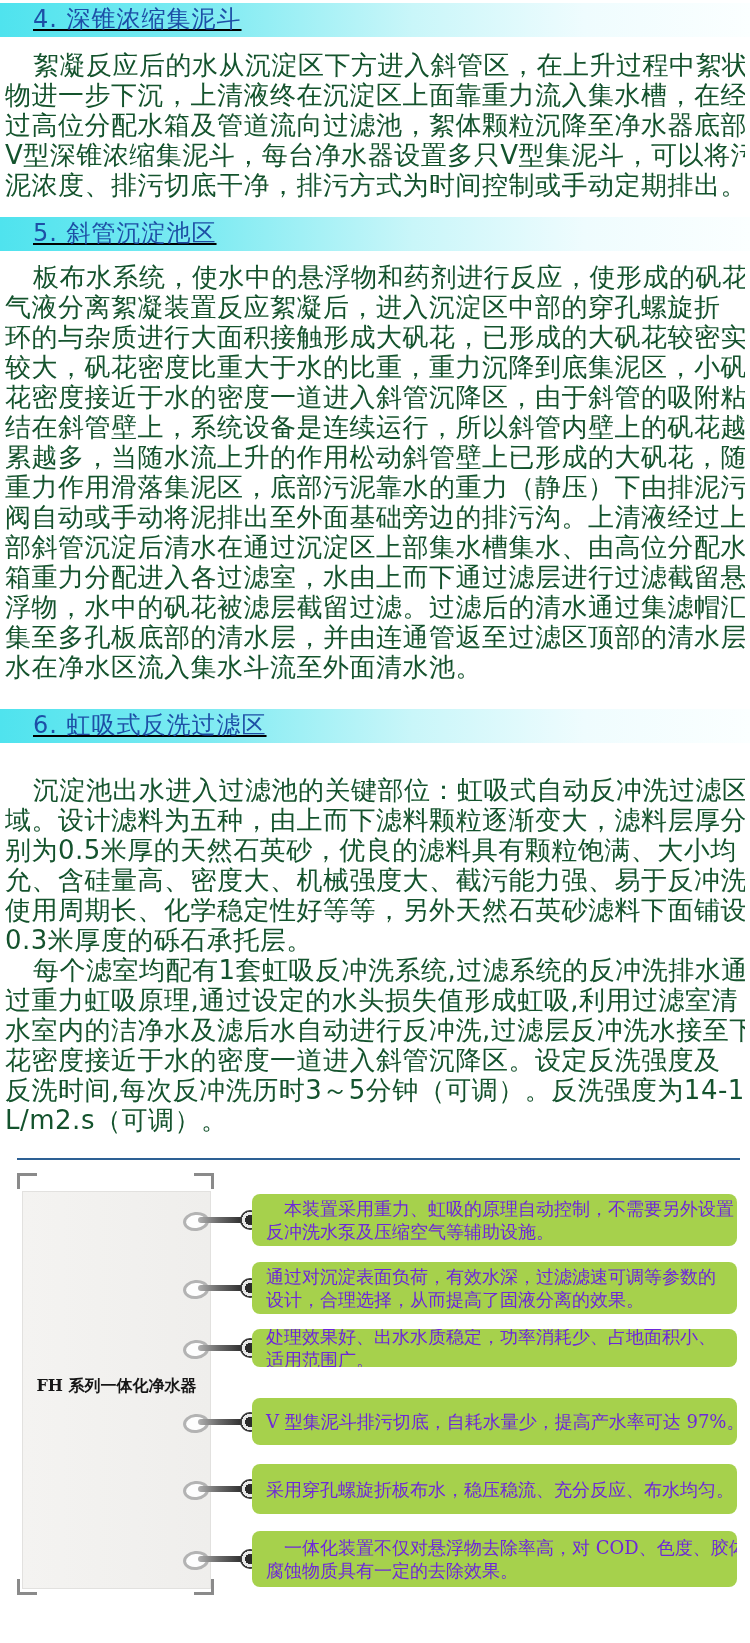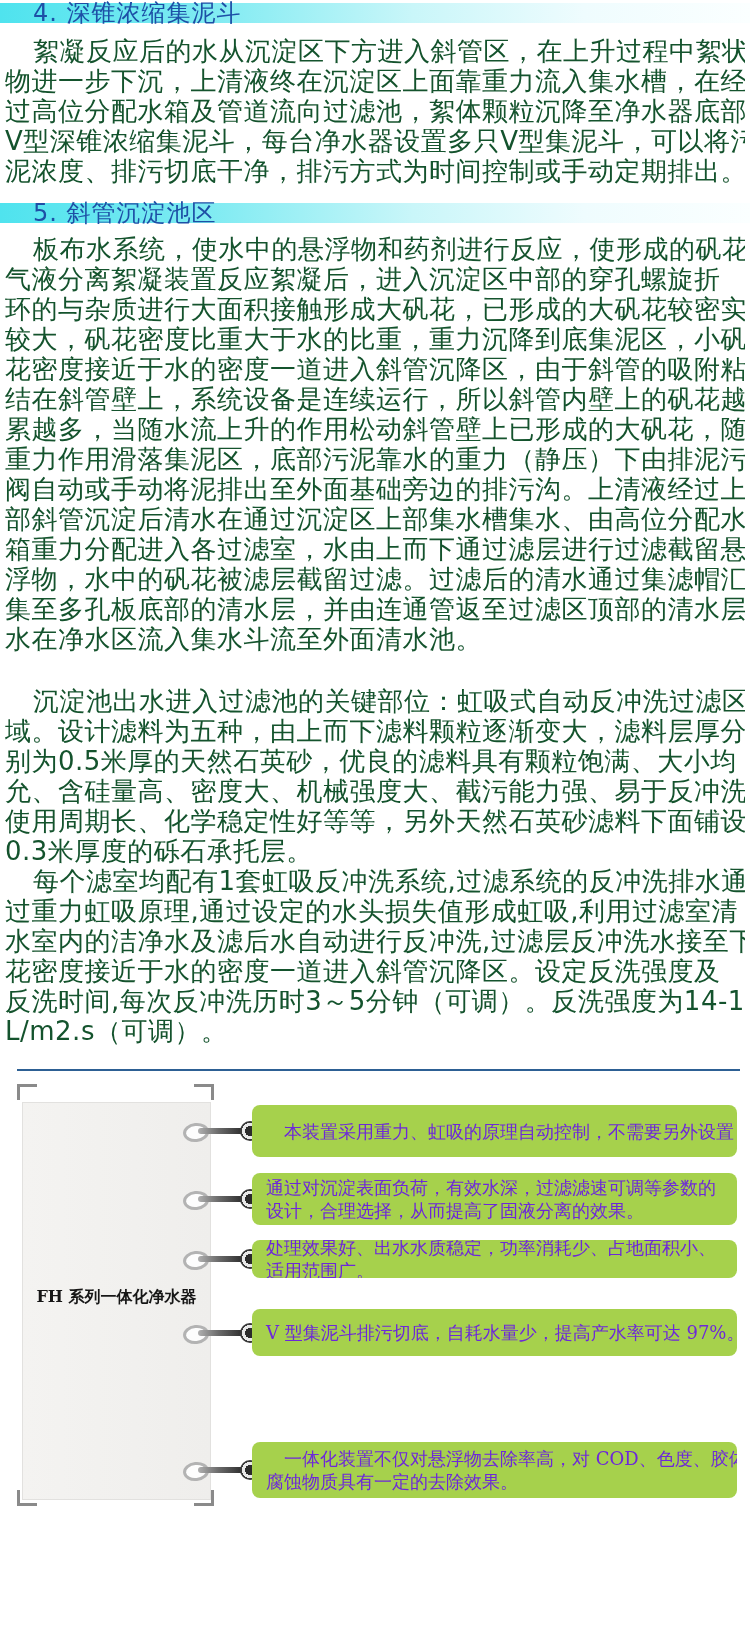--- a/index.html
+++ b/index.html
@@ -2,23 +2,23 @@
 <html><head>
 <meta charset="utf-8">
 <style>
   html,body{margin:0;padding:0;background:#ffffff;}
   .page{
     position:relative;width:750px;height:1643px;overflow:hidden;background:#ffffff;
     font-family:"DejaVu Sans",sans-serif;
   }
   
   .secbar{
-    height:20px;width:750px;
+    height:34px;width:750px;
     background:linear-gradient(to right,#4fe3ee 0%,#7febf2 28%,#c9f6f9 55%,#effcfe 78%,#fbffff 100%);
-    display:flex;align-items:center;
+    display:flex;text-decoration:underline;
   }
   .secbar span{
     padding-left:33px;font-size:24px;color:#1d4fa6;letter-spacing:1px;white-space:pre;
   }
   #bar4{margin-top:3px;}
   #bar5{margin-top:17px;}
   #bar6{margin-top:27px;}
   #bar7{margin-top:39px;}
   
   .para{margin:0 5px;color:#14532d;font-size:26px;line-height:30px;overflow:hidden;}
@@ -106,20 +106,23 @@
       <div class="tline">累越多，当随水流上升的作用松动斜管壁上已形成的大矾花，随</div>
       <div class="tline">重力作用滑落集泥区，底部污泥靠水的重力（静压）下由排泥污</div>
       <div class="tline">阀自动或手动将泥排出至外面基础旁边的排污沟。上清液经过上</div>
       <div class="tline">部斜管沉淀后清水在通过沉淀区上部集水槽集水、由高位分配水</div>
       <div class="tline">箱重力分配进入各过滤室，水由上而下通过滤层进行过滤截留悬</div>
       <div class="tline">浮物，水中的矾花被滤层截留过滤。过滤后的清水通过集滤帽汇</div>
       <div class="tline">集至多孔板底部的清水层，并由连通管返至过滤区顶部的清水层。</div>
       <div class="tline">水在净水区流入集水斗流至外面清水池。</div>
     </div>
 
+  <div class="secbar" id="bar6">
+    <span>6. 虹吸式反洗过滤区</span>
+  </div>
   <div class="para" id="p6a">
 
   <div class="tline">沉淀池出水进入过滤池的关键部位：虹吸式自动反冲洗过滤区</div>
       <div class="tline">域。设计滤料为五种，由上而下滤料颗粒逐渐变大，滤料层厚分</div>
       <div class="tline">别为0.5米厚的天然石英砂，优良的滤料具有颗粒饱满、大小均</div>
       <div class="tline">允、含硅量高、密度大、机械强度大、截污能力强、易于反冲洗、</div>
       <div class="tline">使用周期长、化学稳定性好等等，另外天然石英砂滤料下面铺设</div>
       <div class="tline">0.3米厚度的砾石承托层。</div>
     </div>
   <div class="para" id="p6b">
@@ -143,20 +146,21 @@
     <div class="bracket br"></div>
     <div class="device-label">FH 系列一体化净水器</div>
 
     <div class="feat-row" id="row1">
       <span class="loop"></span>
       <span class="pin"></span>
       <span class="grommet"></span>
       <div class="feat-box">
 
       <div class="fline">　本装置采用重力、虹吸的原理自动控制，不需要另外设置</div>
+          <div class="fline">反冲洗水泵及压缩空气等辅助设施。</div>
         </div>
     </div>
 
     <div class="feat-row" id="row2">
       <span class="loop"></span>
       <span class="pin"></span>
       <span class="grommet"></span>
       <div class="feat-box">
 
       <div class="fline">通过对沉淀表面负荷，有效水深，过滤滤速可调等参数的</div>
@@ -178,20 +182,29 @@
     <div class="feat-row" id="row4">
       <span class="loop"></span>
       <span class="pin"></span>
       <span class="grommet"></span>
       <div class="feat-box">
 
       <div class="fline">V 型集泥斗排污切底，自耗水量少，提高产水率可达 97%。</div>
         </div>
     </div>
 
+    <div class="feat-row" id="row5">
+      <span class="loop"></span>
+      <span class="pin"></span>
+      <span class="grommet"></span>
+      <div class="feat-box">
+
+      <div class="fline">采用穿孔螺旋折板布水，稳压稳流、充分反应、布水均匀。</div>
+        </div>
+    </div>
 
     <div class="feat-row" id="row6">
       <span class="loop"></span>
       <span class="pin"></span>
       <span class="grommet"></span>
       <div class="feat-box">
 
       <div class="fline">　一体化装置不仅对悬浮物去除率高，对 COD、色度、胶体、</div>
           <div class="fline">腐蚀物质具有一定的去除效果。</div>
         </div>

